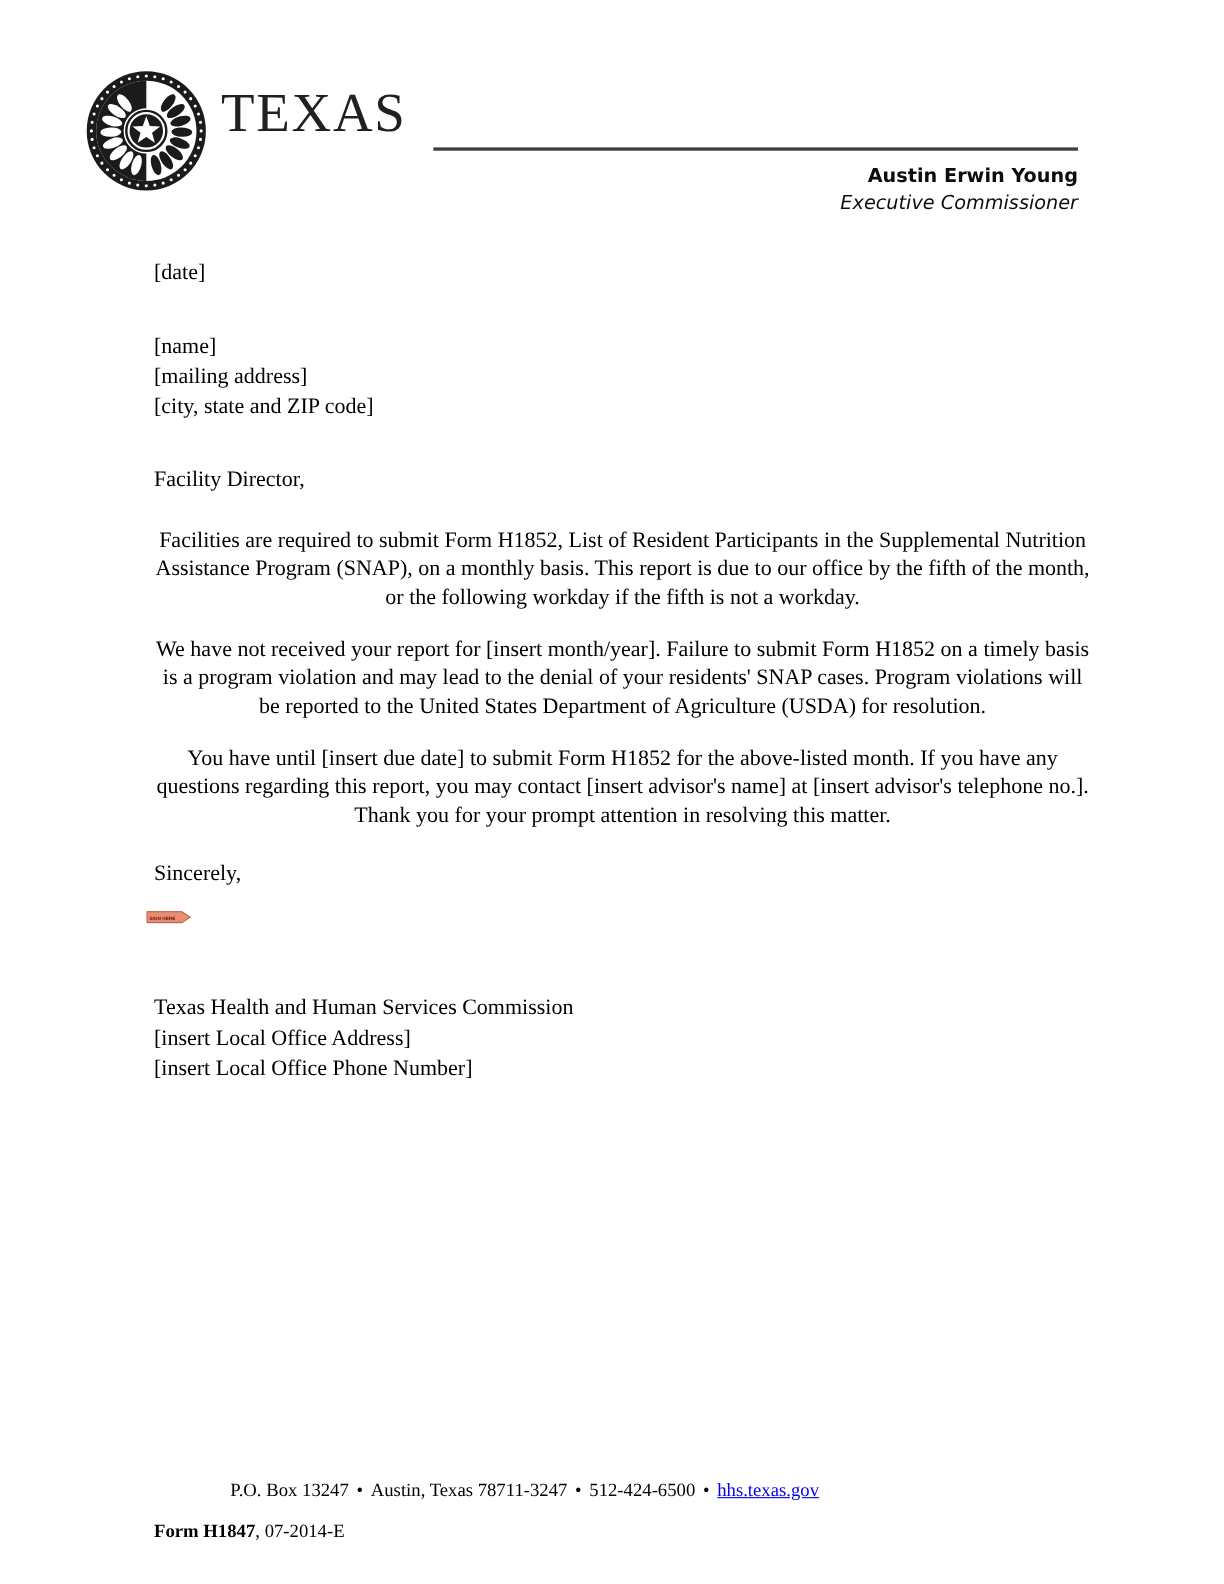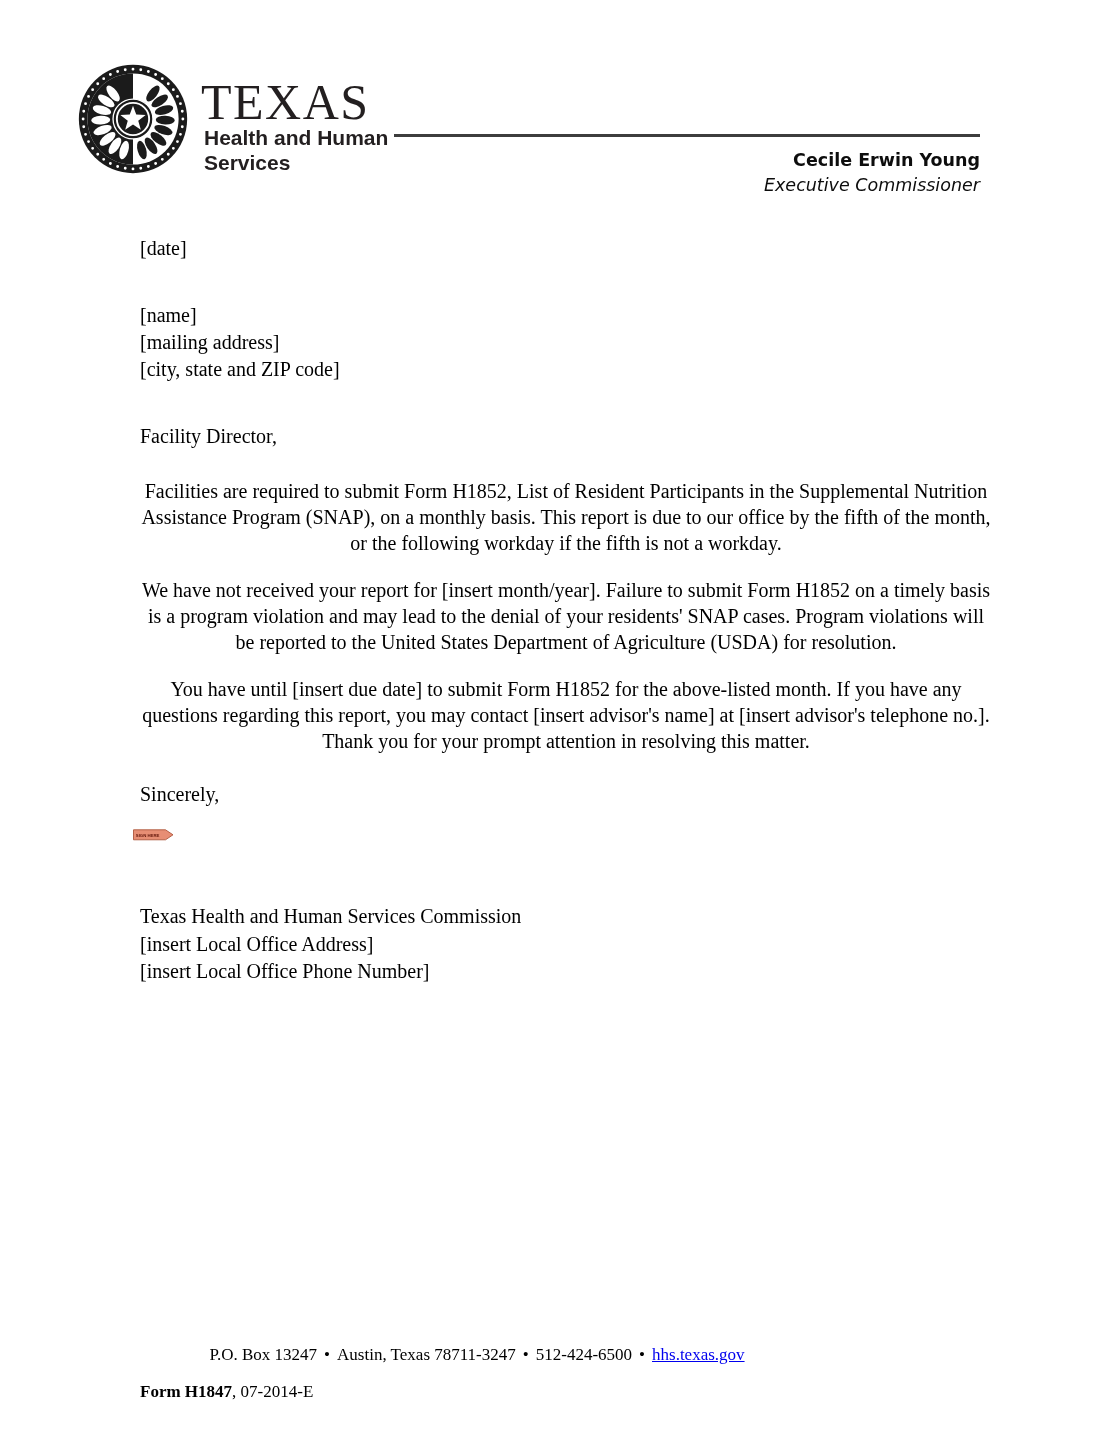--- a/index.html
+++ b/index.html
@@ -93,29 +93,25 @@
       </g>
 
       <circle cx="60" cy="60" r="21" fill="#1b1b1b" stroke="#ffffff" stroke-width="1.4"></circle>
       <circle cx="60" cy="60" r="17" fill="none" stroke="#ffffff" stroke-width="2"></circle>
       <path fill="#ffffff" d="M60,46 L63.41,55.31 L73.31,55.67 L65.52,61.79 L68.23,71.33
                L60,65.8 L51.77,71.33 L54.48,61.79 L46.69,55.67 L56.59,55.31 Z"></path>
     </svg>
   </div>
 
   <div class="wordmark">TEXAS</div>
-  <div class="dept">
-    <div>Health and Human</div>
-    <div>Services</div>
-  </div>
 
   <div class="header-rule"></div>
 
   <div class="commissioner">
-    <div class="c-name">Cecile Erwin Young</div>
+    <div class="c-name">Austin Erwin Young</div>
     <div class="c-title">Executive Commissioner</div>
   </div>
 
   <div class="date-line">[date]</div>
 
   <div class="recipient">
     <div>[name]</div>
     <div>[mailing address]</div>
     <div>[city, state and ZIP code]</div>
   </div>

